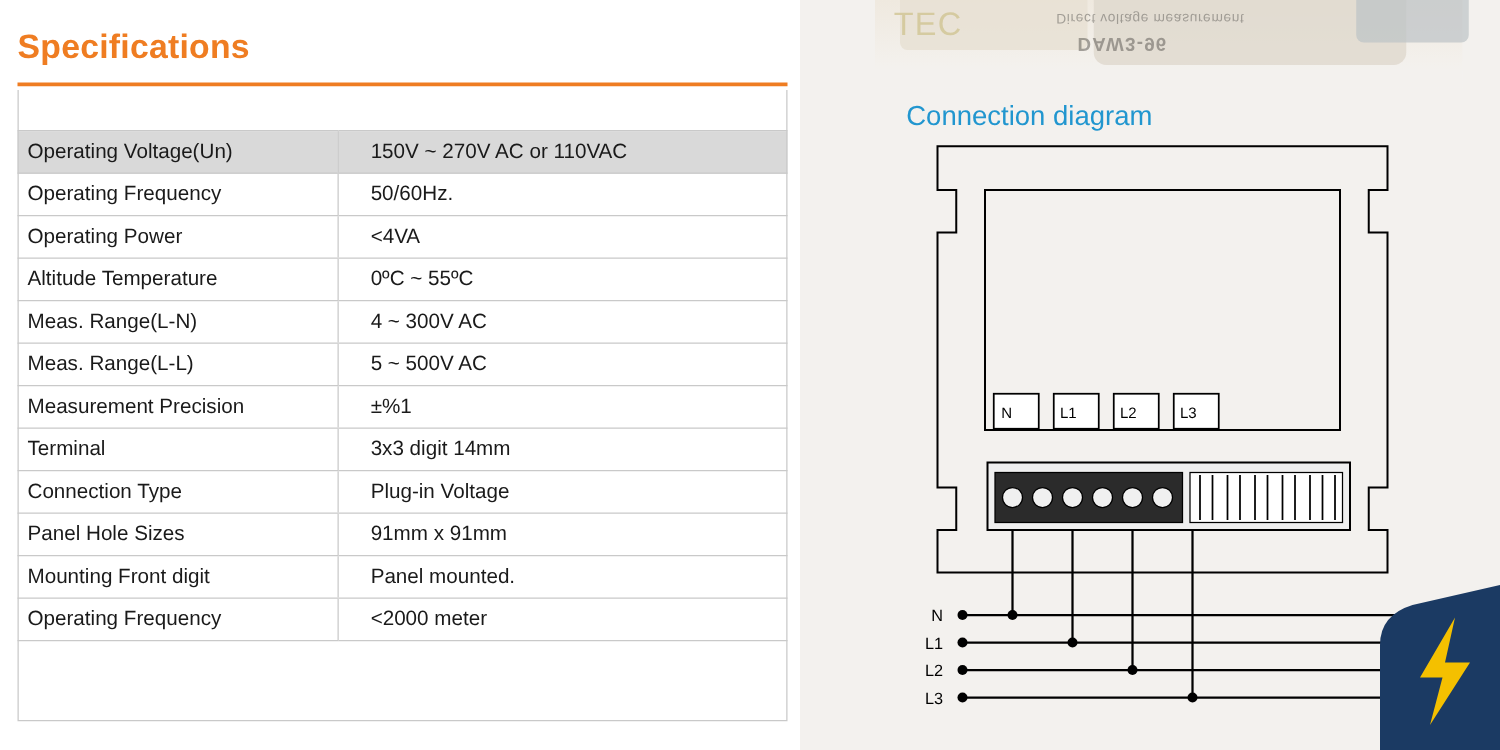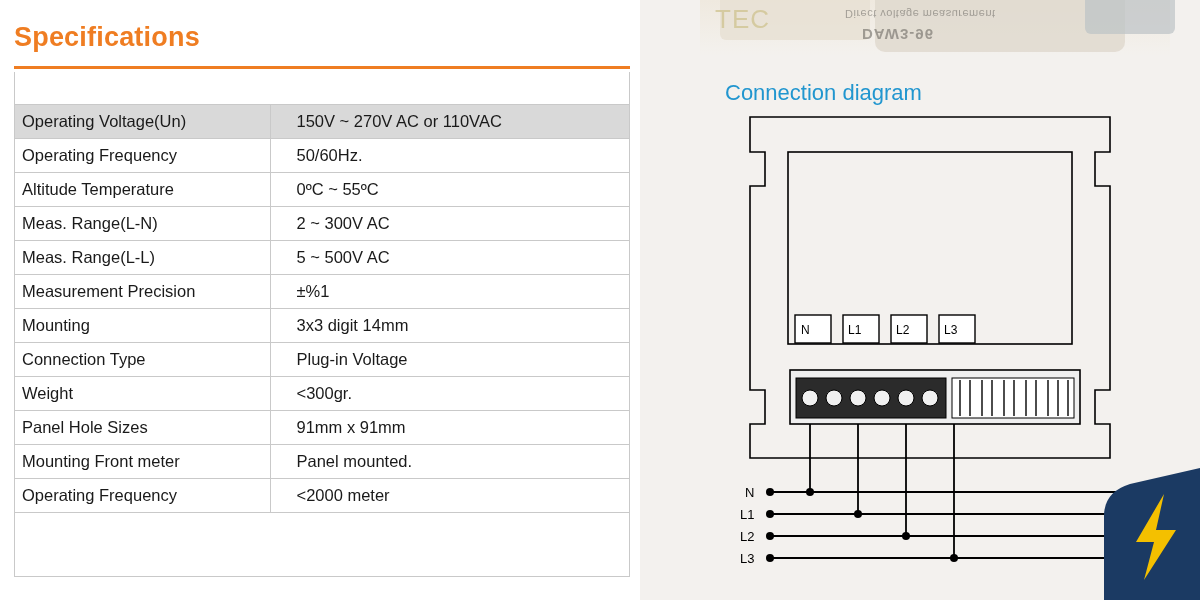--- a/index.html
+++ b/index.html
@@ -223,53 +223,53 @@
       <tbody>
         <tr class="shaded">
           <td class="key">Operating Voltage(Un)</td>
           <td class="val">150V ~ 270V AC or 110VAC</td>
         </tr>
         <tr>
           <td class="key">Operating Frequency</td>
           <td class="val">50/60Hz.</td>
         </tr>
         <tr>
+          <td class="key">Operating Power</td>
+          <td class="val">&lt;4VA</td>
+        </tr>
+        <tr>
           <td class="key">Altitude Temperature</td>
           <td class="val">0ºC ~ 55ºC</td>
         </tr>
         <tr>
           <td class="key">Meas. Range(L-N)</td>
-          <td class="val">2 ~ 300V AC</td>
+          <td class="val">4 ~ 300V AC</td>
         </tr>
         <tr>
           <td class="key">Meas. Range(L-L)</td>
           <td class="val">5 ~ 500V AC</td>
         </tr>
         <tr>
           <td class="key">Measurement Precision</td>
           <td class="val">±%1</td>
         </tr>
         <tr>
-          <td class="key">Mounting</td>
+          <td class="key">Terminal</td>
           <td class="val">3x3 digit 14mm</td>
         </tr>
         <tr>
           <td class="key">Connection Type</td>
           <td class="val">Plug-in Voltage</td>
         </tr>
         <tr>
-          <td class="key">Weight</td>
-          <td class="val">&lt;300gr.</td>
-        </tr>
-        <tr>
           <td class="key">Panel Hole Sizes</td>
           <td class="val">91mm x 91mm</td>
         </tr>
         <tr>
-          <td class="key">Mounting Front meter</td>
+          <td class="key">Mounting Front digit</td>
           <td class="val">Panel mounted.</td>
         </tr>
         <tr>
           <td class="key">Operating Frequency</td>
           <td class="val">&lt;2000 meter</td>
         </tr>
       </tbody>
     </table>
 
     <div class="left-edge-rule"></div>

